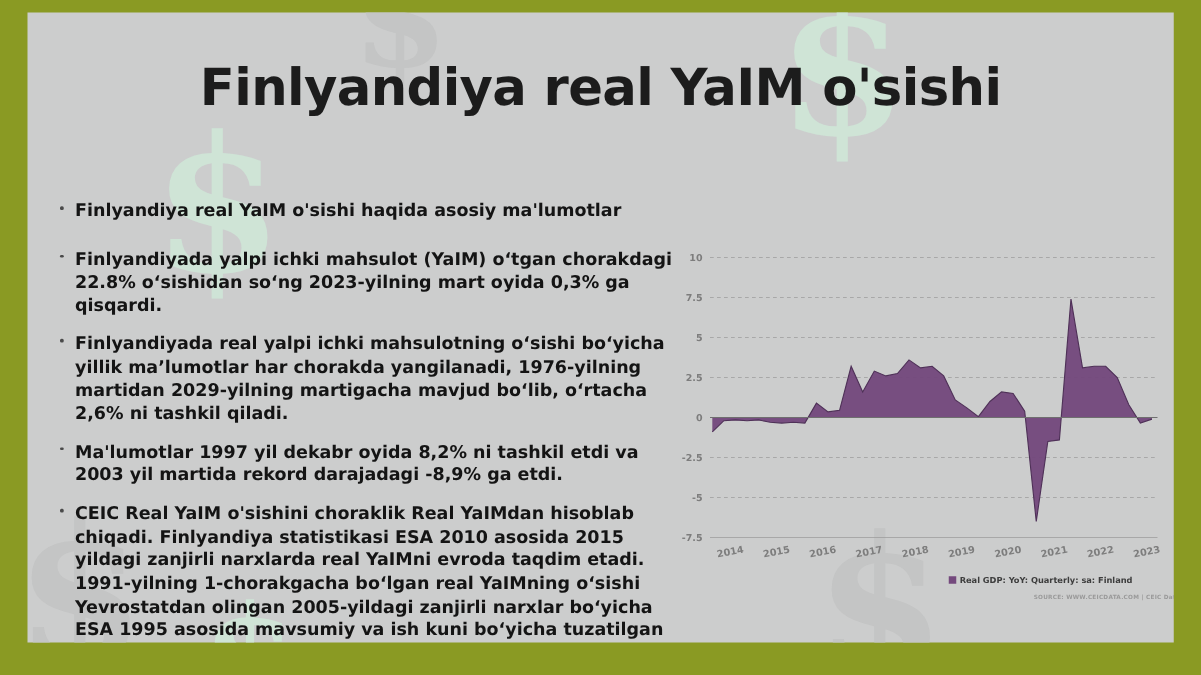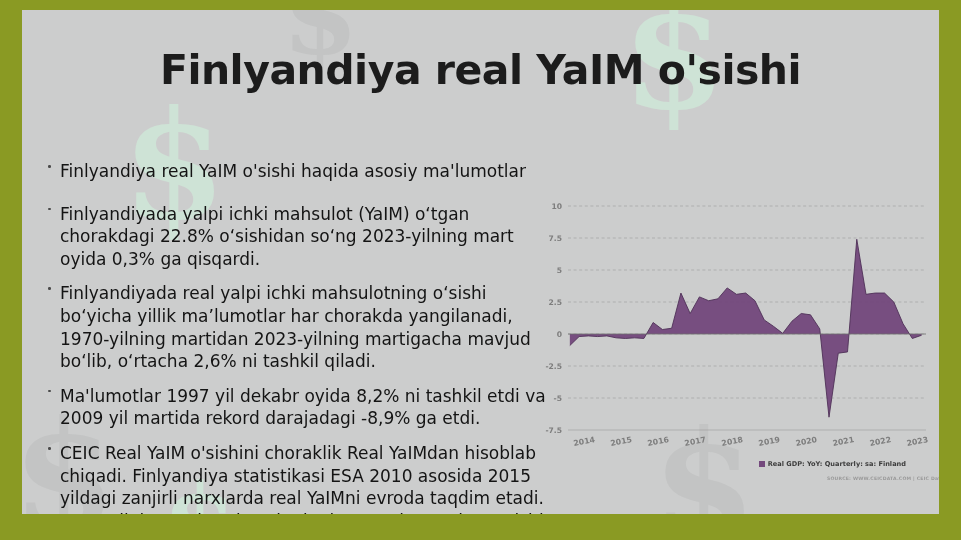--- a/index.html
+++ b/index.html
@@ -64,22 +64,22 @@
   #bullets {
     position: absolute;
     left: 24px;
     top: 150px;
     width: 500px;
   }
   .bullet {
     position: relative;
     padding-left: 14px;
     margin-bottom: 12px;
-    font-size: 17px;
-    font-weight: 400;
+    font-size: 14px;
+    font-weight: 700;
     line-height: 1.33;
     color: #141414;
   }
   .bullet::before {
     content: "";
     position: absolute;
     left: 2px;
     top: 5px;
     width: 2.5px;
     height: 2.5px;
@@ -143,22 +143,22 @@
     <div class="wm wm-s wm-grey" style="left:-10px; top:390px;">$</div>
     <div class="wm wm-s wm-grey" style="left:630px; top:400px;">$</div>
     <div class="wm wm-s wm-grey" style="left:260px; top:-50px; font-size:110px;">$</div>
     <div class="wm wm-s" style="left:140px; top:460px; font-size:110px;">$</div>
 
     <div id="title">Finlyandiya real YaIM o'sishi</div>
 
     <div id="bullets">
       <div class="bullet gap">Finlyandiya real YaIM o'sishi haqida asosiy ma'lumotlar</div>
       <div class="bullet">Finlyandiyada yalpi ichki mahsulot (YaIM) o‘tgan chorakdagi 22.8% o‘sishidan so‘ng 2023-yilning mart oyida 0,3% ga qisqardi.</div>
-      <div class="bullet">Finlyandiyada real yalpi ichki mahsulotning o‘sishi bo‘yicha yillik ma’lumotlar har chorakda yangilanadi, 1970-yilning martidan 2023-yilning martigacha mavjud bo‘lib, o‘rtacha 2,6% ni tashkil qiladi.</div>
-      <div class="bullet">Ma'lumotlar 1997 yil dekabr oyida 8,2% ni tashkil etdi va 2009 yil martida rekord darajadagi -8,9% ga etdi.</div>
+      <div class="bullet">Finlyandiyada real yalpi ichki mahsulotning o‘sishi bo‘yicha yillik ma’lumotlar har chorakda yangilanadi, 1976-yilning martidan 2029-yilning martigacha mavjud bo‘lib, o‘rtacha 2,6% ni tashkil qiladi.</div>
+      <div class="bullet">Ma'lumotlar 1997 yil dekabr oyida 8,2% ni tashkil etdi va 2003 yil martida rekord darajadagi -8,9% ga etdi.</div>
       <div class="bullet">CEIC Real YaIM o'sishini choraklik Real YaIMdan hisoblab chiqadi. Finlyandiya statistikasi ESA 2010 asosida 2015 yildagi zanjirli narxlarda real YaIMni evroda taqdim etadi. 1991-yilning 1-chorakgacha bo‘lgan real YaIMning o‘sishi Yevrostatdan olingan 2005-yildagi zanjirli narxlar bo‘yicha ESA 1995 asosida mavsumiy va ish kuni bo‘yicha tuzatilgan Real YaIMdan hisoblanadi.</div>
     </div>
 
     <div id="chart">
       <svg id="chart-svg" width="405" height="295" viewBox="0 0 405 295">
           <line x1="40" y1="14" x2="398" y2="14" stroke="#9b9b9b" stroke-width="0.7" stroke-dasharray="3,2.6" opacity="0.85"></line>
           <text x="34" y="17" text-anchor="end" font-size="7.6" class="axis-text">10</text>
           <line x1="40" y1="46" x2="398" y2="46" stroke="#9b9b9b" stroke-width="0.7" stroke-dasharray="3,2.6" opacity="0.85"></line>
           <text x="34" y="49" text-anchor="end" font-size="7.6" class="axis-text">7.5</text>
           <line x1="40" y1="78" x2="398" y2="78" stroke="#9b9b9b" stroke-width="0.7" stroke-dasharray="3,2.6" opacity="0.85"></line>

